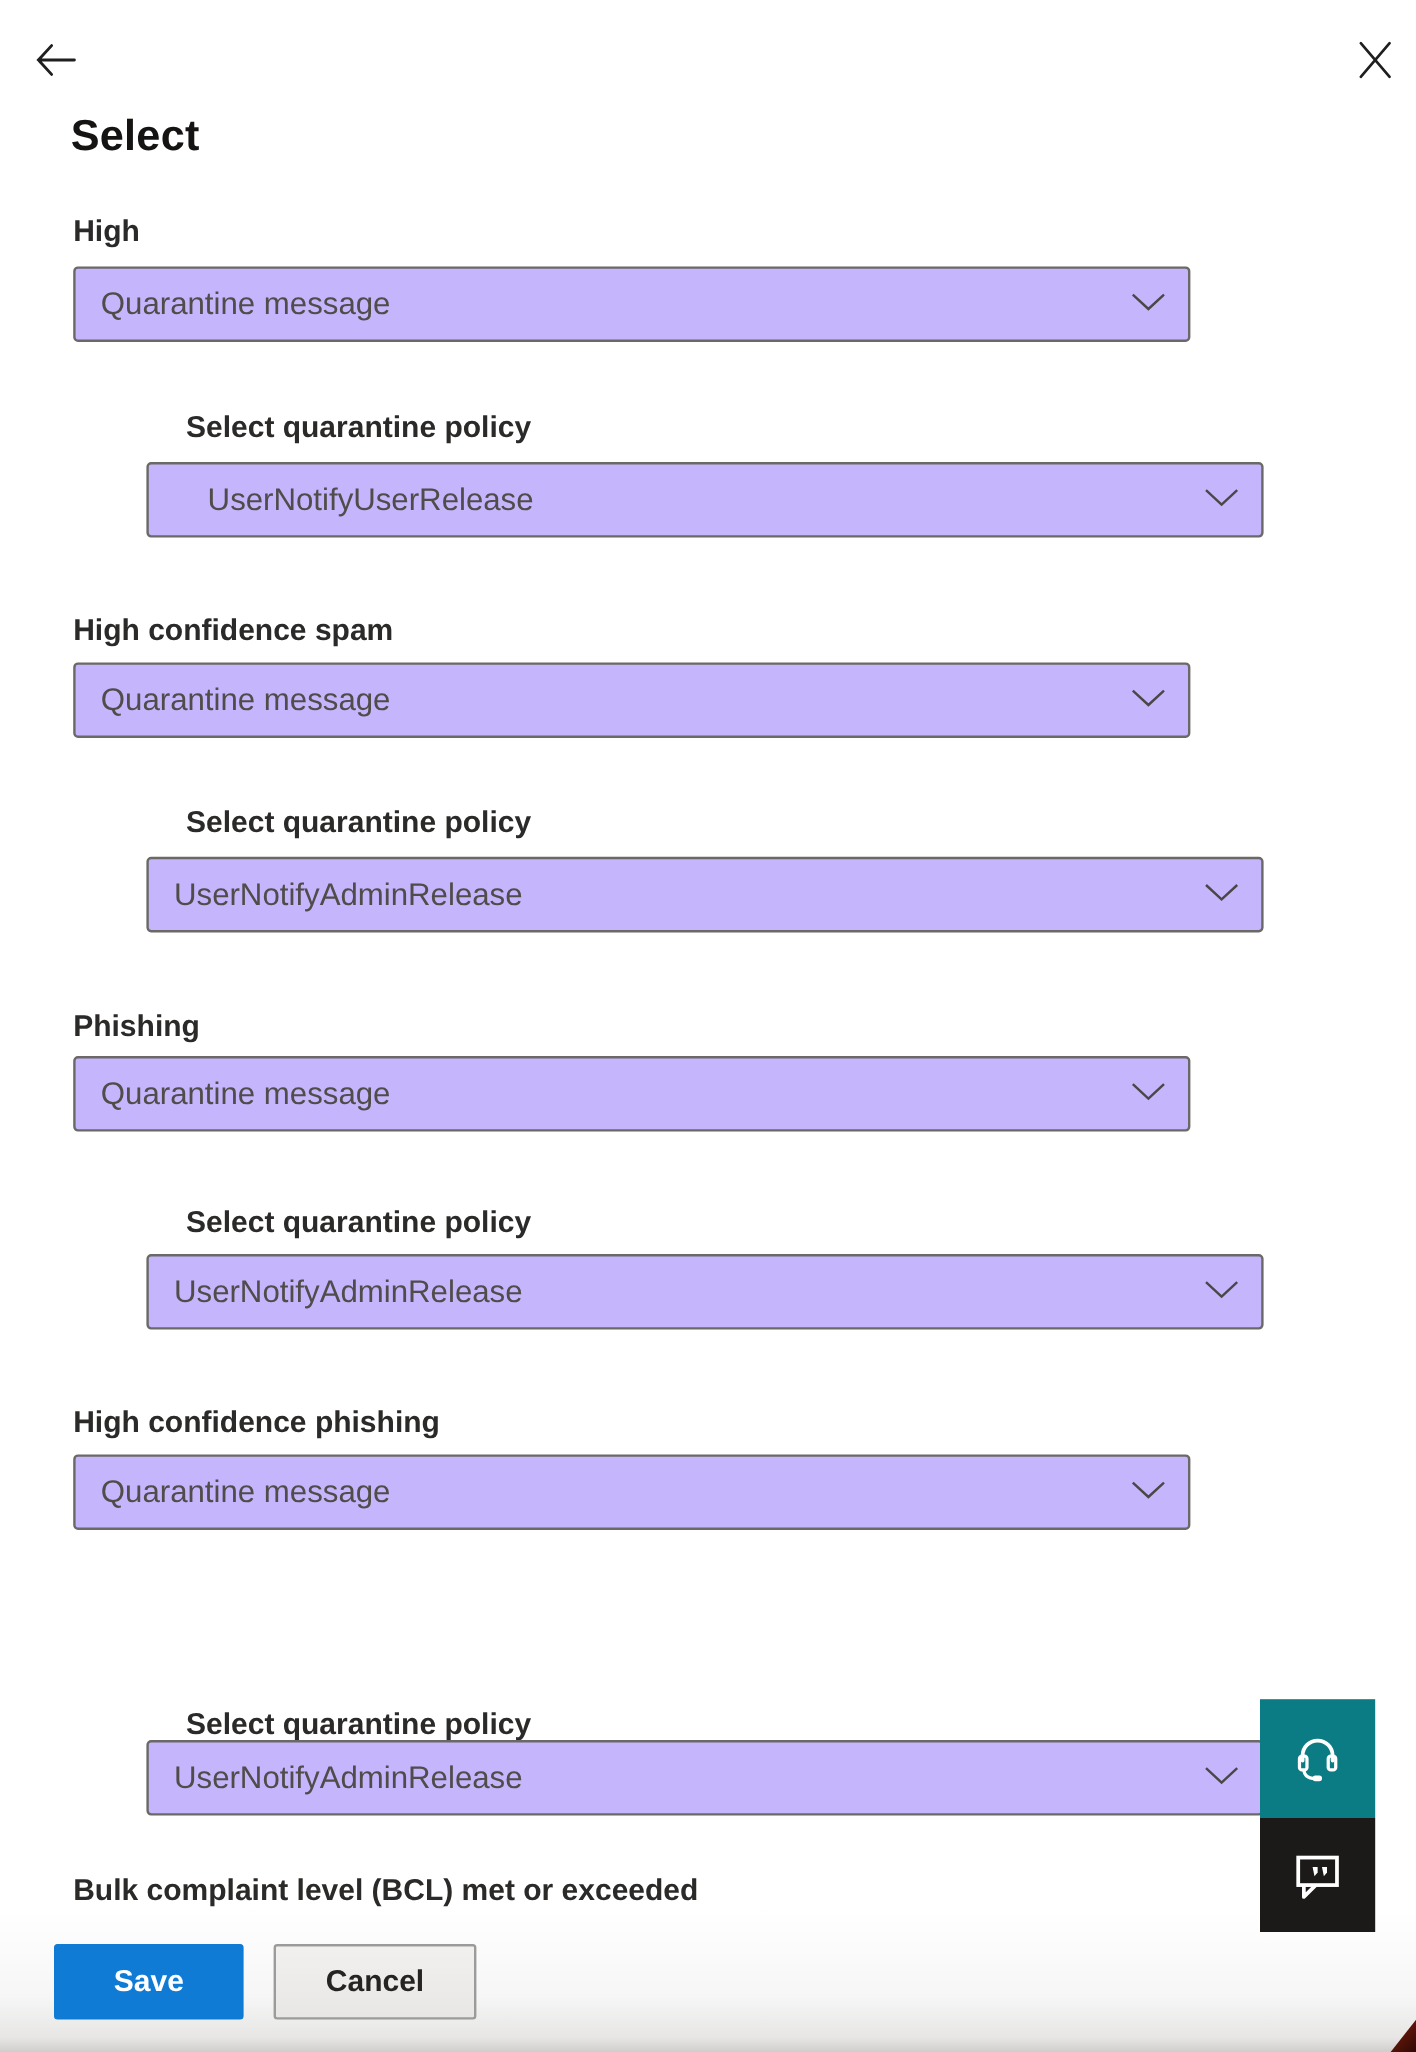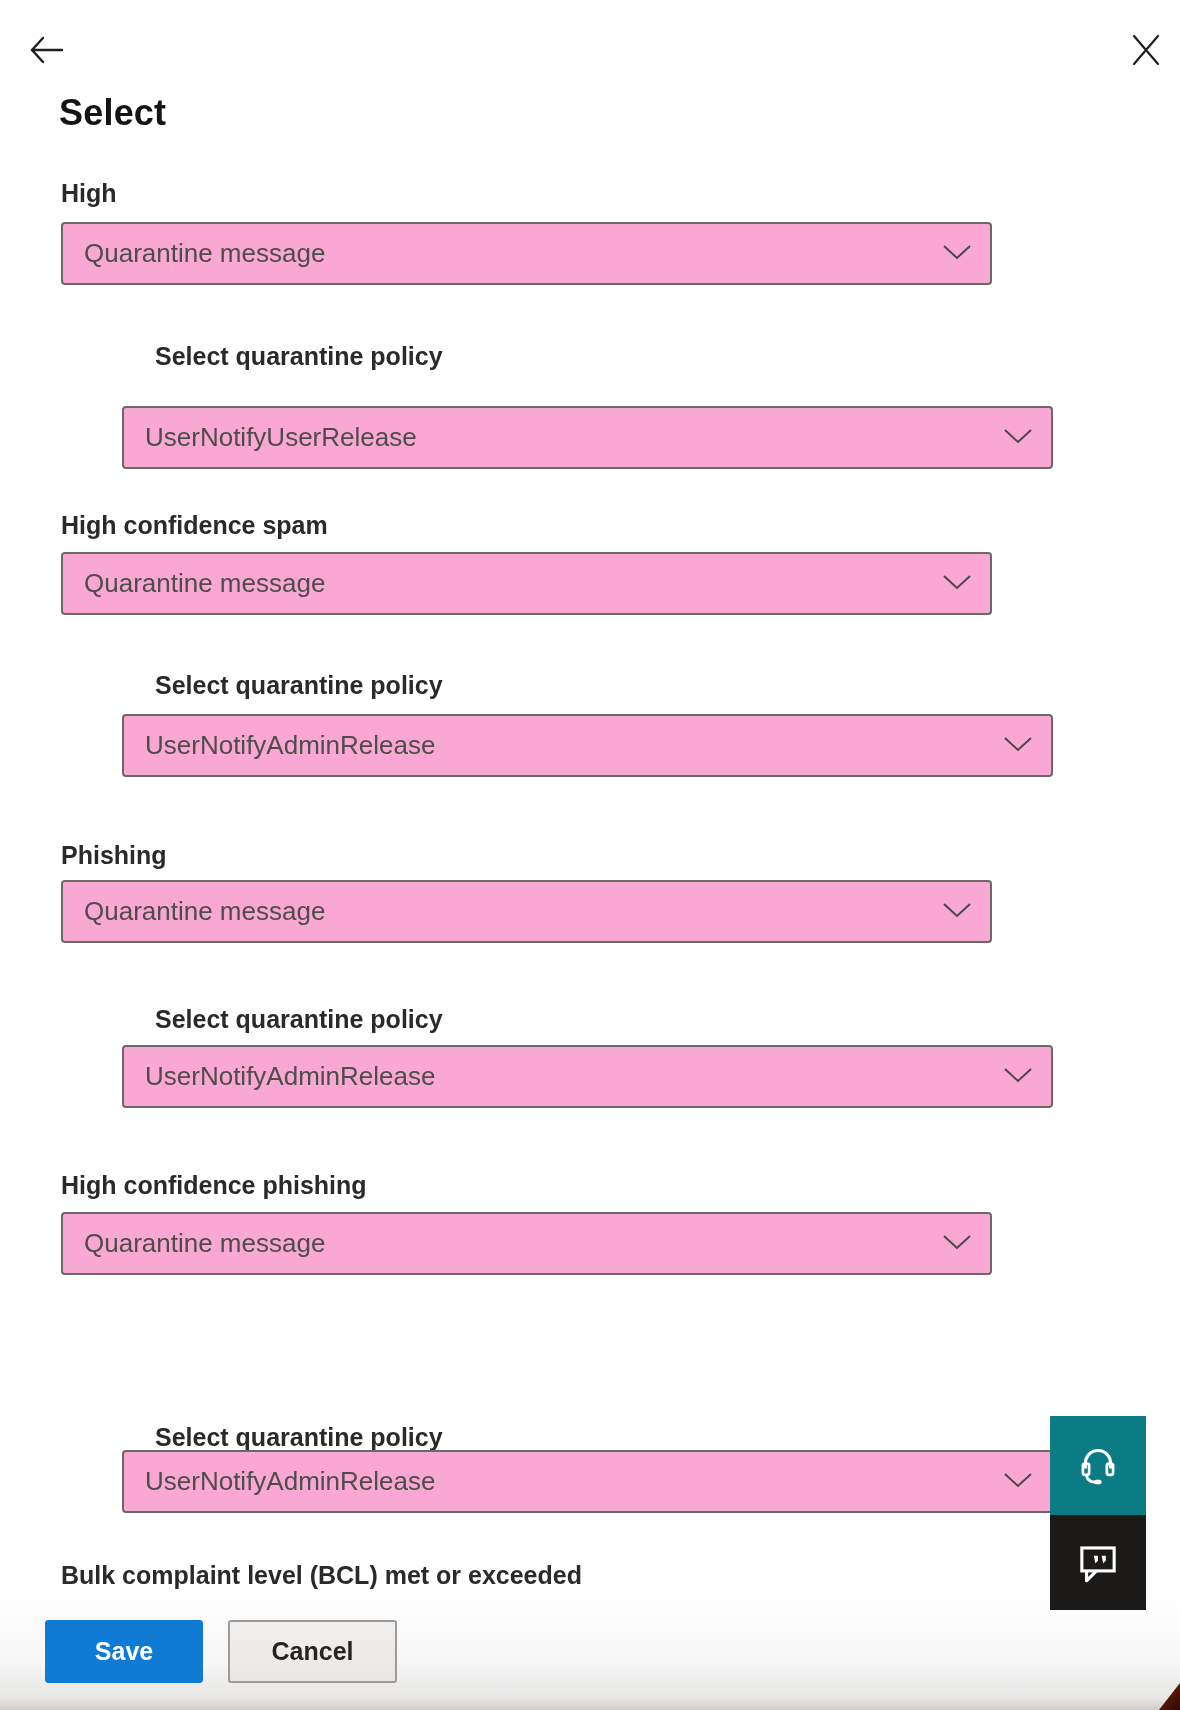--- a/index.html
+++ b/index.html
@@ -13,29 +13,29 @@
 
   
   .page-title{position:absolute;left:59px;top:92px;font-size:36px;font-weight:700;color:#151413;letter-spacing:.2px;}
 
   
   .flabel{position:absolute;font-size:25px;font-weight:600;color:#2b2a29;line-height:30px;white-space:nowrap;}
   .l-main{left:61px;}
   .l-ind{left:122px;margin-left:33px;}
 
   
-  .combo{position:absolute;width:931px;height:63px;border:2px solid #6b6966;border-radius:4px;background:#f9a8d4;box-sizing:border-box;display:flex;align-items:center;cursor:pointer;}
+  .combo{position:absolute;width:931px;height:63px;border:2px solid #6b6966;border-radius:4px;background:#c4b5fd;box-sizing:border-box;display:flex;align-items:center;cursor:pointer;}
   .c-main{left:61px;}
   .c-ind{left:122px;}
   .combo .val{font-size:26px;color:#4f4c4a;padding-left:21px;white-space:nowrap;}
   .combo .chev{position:absolute;right:18px;top:50%;transform:translateY(-50%);display:block;}
 
   
   .p-l1{top:178px;}  .p-b1{top:222px;}
-  .p-l2{top:341px;}  .p-b2{top:406px;}
+  .p-l2{top:341px;}  .p-b2{top:385px;padding-left:28px;}
   .p-l3{top:510px;}  .p-b3{top:552px;}
   .p-l4{top:670px;}  .p-b4{top:714px;}
   .p-l5{top:840px;}  .p-b5{top:880px;}
   .p-l6{top:1004px;} .p-b6{top:1045px;}
   .p-l7{top:1170px;} .p-b7{top:1212px;}
   .p-l8{top:1422px;} .p-b8{top:1450px;}
 
   
   .note{position:absolute;left:61px;top:1307px;width:1065px;font-size:24px;line-height:35px;color:#3b3a39;}
 

